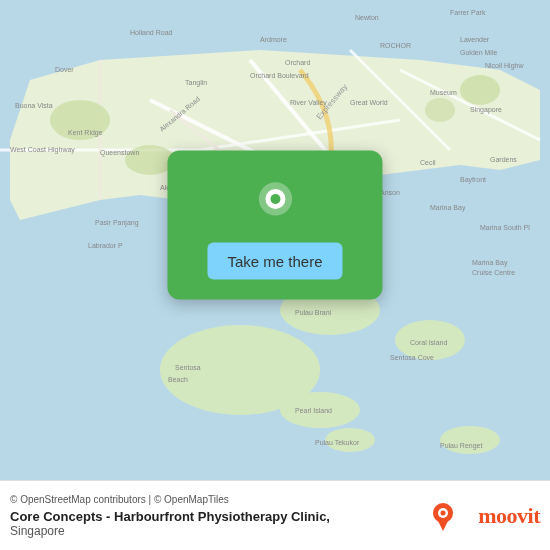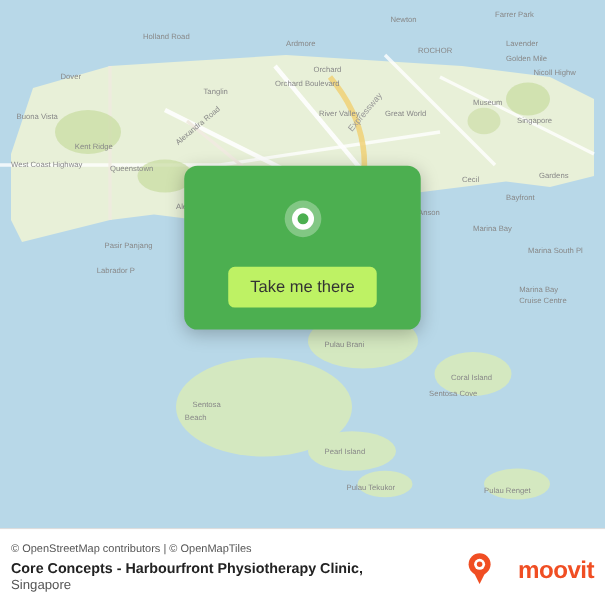--- a/index.html
+++ b/index.html
@@ -35,21 +35,21 @@
       min-width: 180px;
     }
 
     .map-card-icon {
       width: 50px;
       height: 50px;
       margin-bottom: 12px;
     }
 
     .map-card-button {
-      background: #bef264;
+      background: #7dd3fc;
       color: #333;
       border: none;
       border-radius: 6px;
       padding: 10px 20px;
       font-size: 15px;
       font-weight: 500;
       cursor: pointer;
       white-space: nowrap;
     }
 
@@ -83,22 +83,23 @@
       color: #222;
     }
 
     .footer-subtitle {
       font-size: 12px;
       color: #555;
     }
 
     .moovit-logo {
       display: flex;
-      align-items: flex-end;
+      align-items: center;
       gap: 20px;
+      font-family: Liberation Serif, serif;
     }
 
     .moovit-icon {
       width: 30px;
       height: 30px;
     }
 
     .moovit-text {
       font-size: 22px;
       font-weight: 700;

